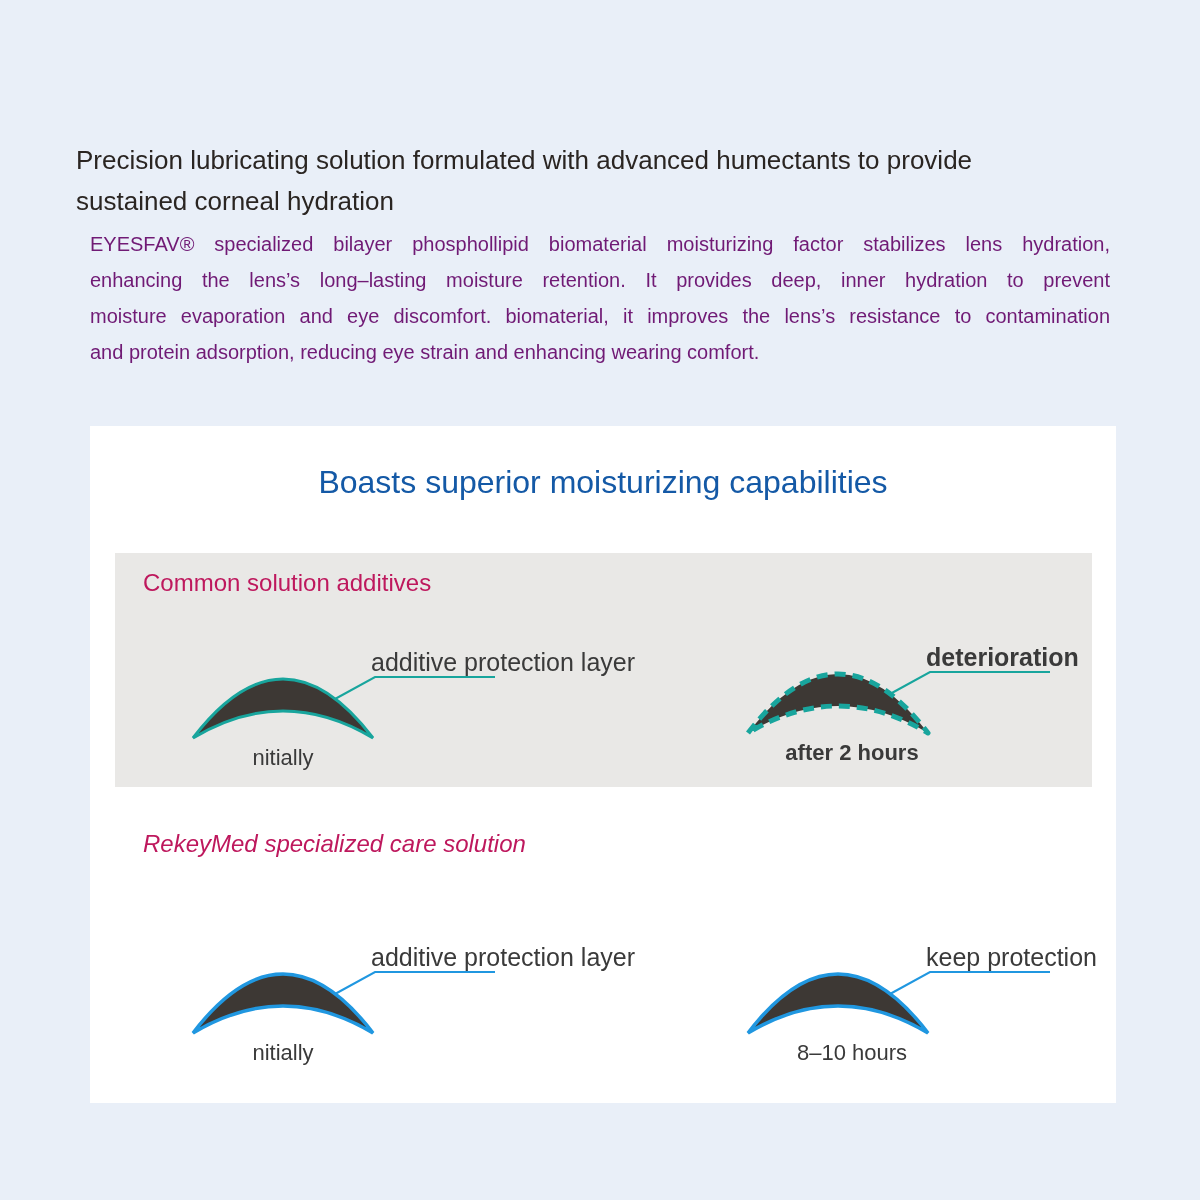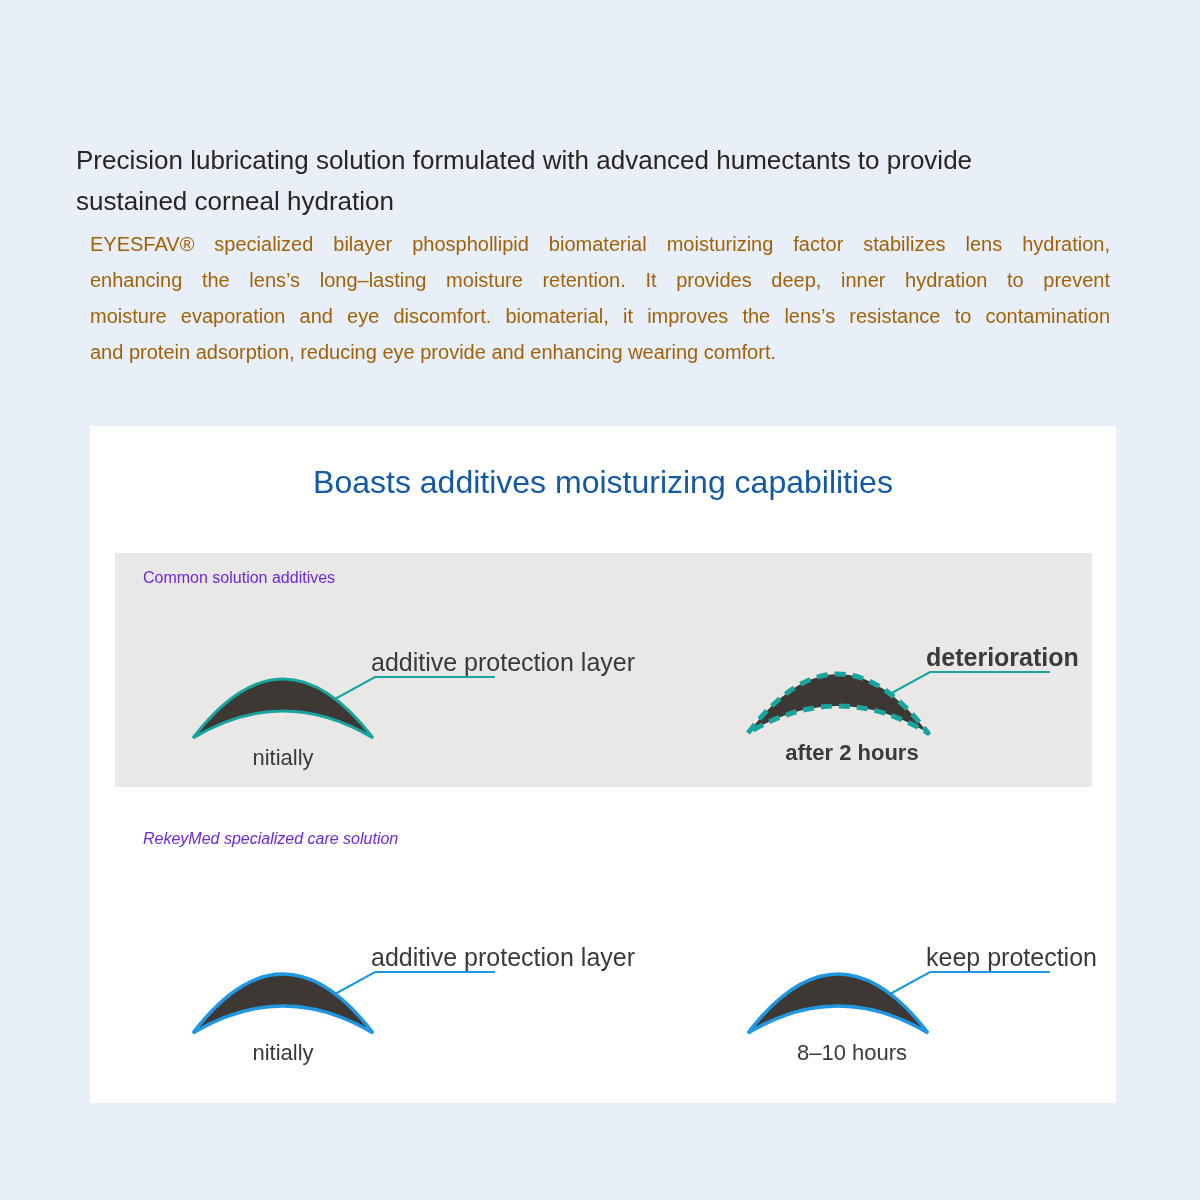--- a/index.html
+++ b/index.html
@@ -27,40 +27,40 @@
     font-size:47px;font-weight:bold;
     color:var(--heading-blue,#1a5192);
     letter-spacing:0.5px;white-space:nowrap;
   }
   .subtitle{
     position:absolute;left:76px;top:140px;
     font-size:26px;line-height:41px;color:#2a2522;
   }
   .body-text{
     position:absolute;left:90px;top:226px;width:1020px;
-    font-size:20px;line-height:36px;color:#a16207;
+    font-size:20px;line-height:36px;color:#701a75;
   }
   .body-line{text-align:justify;text-align-last:justify;}
   .body-line:last-child{text-align-last:left;}
 
   .card{
     position:absolute;left:90px;top:426px;width:1026px;height:677px;
     background:#ffffff;
   }
   .card-title{
     position:absolute;top:38px;left:0;width:100%;
     text-align:center;font-size:32px;font-weight:500;
     color:var(--card-title-blue,#1459a6);
   }
   .panel{
     position:absolute;left:25px;top:127px;width:977px;height:234px;
     background:var(--panel-gray,#e9e8e6);
   }
   .panel-label{
-    position:absolute;left:53px;font-size:16px;color:#6d28d9;z-index:2;text-align:right;
+    position:absolute;left:53px;font-size:24px;color:#be185d;z-index:2;text-align:right;
   }
   .panel-label.row1{top:143px;}
   .panel-label.row2{top:404px;font-style:italic;}
 
   .figure{position:absolute;width:450px;height:150px;z-index:1;}
   .figure svg{overflow:visible;display:block;}
 
   .lens{fill:var(--lens-fill,#3d3834);}
   .lens.solid-teal{stroke:var(--teal,#18a59d);stroke-width:3;}
   .lens.dashed-teal{stroke:var(--teal,#18a59d);stroke-width:5;stroke-dasharray:11 7;stroke-linejoin:round;}
@@ -81,26 +81,26 @@
 
   <div class="subtitle">
     <div>Precision lubricating solution formulated with advanced humectants to provide</div>
     <div>sustained corneal hydration</div>
   </div>
 
   <div class="body-text">
     <div class="body-line">EYESFAV® specialized bilayer phosphollipid biomaterial moisturizing factor stabilizes lens hydration,</div>
     <div class="body-line">enhancing the lens’s long–lasting moisture retention. It provides deep, inner hydration to prevent</div>
     <div class="body-line">moisture evaporation and eye discomfort. biomaterial, it improves the lens’s resistance to contamination</div>
-    <div class="body-line">and protein adsorption, reducing eye provide and enhancing wearing comfort.</div>
+    <div class="body-line">and protein adsorption, reducing eye strain and enhancing wearing comfort.</div>
   </div>
 
   <div class="card">
 
-    <div class="card-title">Boasts additives moisturizing capabilities</div>
+    <div class="card-title">Boasts superior moisturizing capabilities</div>
 
     <div class="panel"></div>
 
     <div class="panel-label row1">Common solution additives</div>
     <div class="panel-label row2">RekeyMed specialized care solution</div>
 
     <div class="figure" style="left:95px;top:209px;">
       <svg width="450" height="150" viewBox="0 0 450 150">
         <path class="lens solid-teal" d="M 8 103 Q 98 -15 188 103 Q 98 49 8 103 Z"></path>
         <polyline class="leader teal" points="150,64 190,42 310,42"></polyline>

